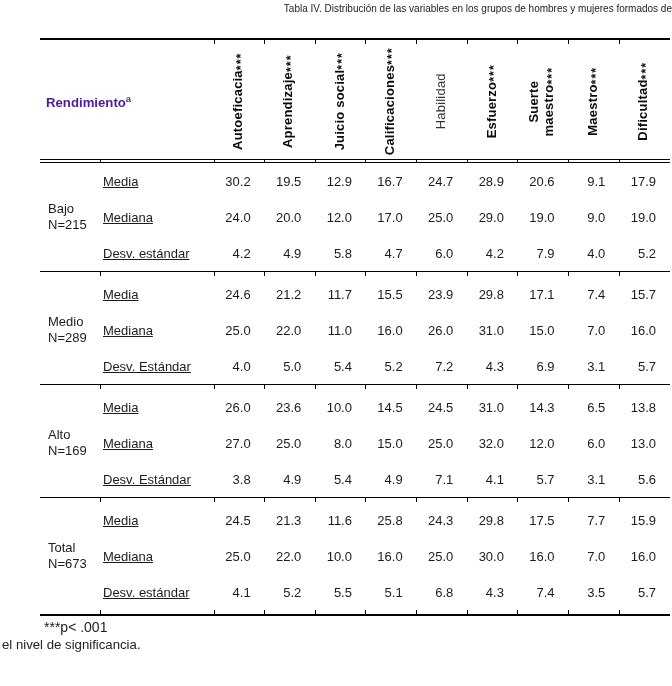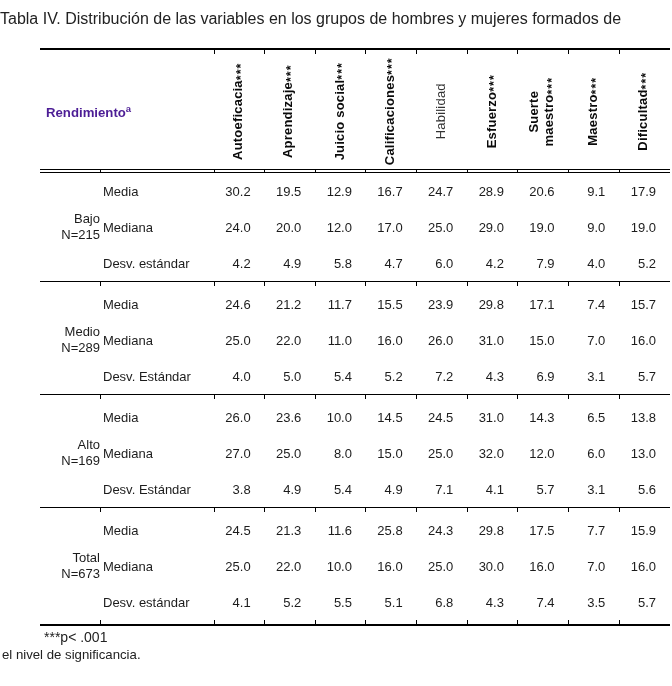--- a/index.html
+++ b/index.html
@@ -7,23 +7,23 @@
     width: 672px; height: 686px;
     background: #ffffff;
     font-family: "Liberation Sans", sans-serif;
     color: #1a1a1a;
     overflow: hidden;
   }
   .page { position: relative; width: 672px; height: 686px; background: #fff; }
 
   
   .title {
-    margin-top: 10px;
-    text-align: left;
-    font-size: 16px;
+    margin-top: 0;
+    text-align: right;
+    font-size: 10px;
     line-height: 17px;
     color: #222;
   }
   .title div { white-space: nowrap; }
 
   
   table.stats {
     border-collapse: collapse;
     table-layout: fixed;
     width: 630px;
@@ -67,22 +67,22 @@
   
   tr.rule td { height: 4px; font-size: 0; line-height: 0; }
   tr.rule td.tick { border-right: 1px solid #000; }
   tr.rule-top td    { border-top: 2px solid #000; }
   tr.rule-double td { border-top: 1px solid #000; border-bottom: 1px solid #000; height: 2px; }
   tr.rule-mid td    { border-top: 1px solid #000; }
   tr.rule-bottom td { border-bottom: 2px solid #000; }
 
   
   tr.data-row td { height: 36px; vertical-align: middle; }
-  td.group-cell { padding-left: 8px; line-height: 16px; vertical-align: middle; text-align: right; }
-  td.stat-cell  { padding-left: 3px; }
+  td.group-cell { padding-left: 8px; line-height: 16px; vertical-align: middle; }
+  td.stat-cell  { padding-left: 3px; text-decoration: underline; }
   td.num { text-align: right; padding-right: 14px; }
 
   
   .fn-sig  { margin: 3px 0 0 44px; font-size: 14px; color: #222; }
   .fn-nota { margin: 2px 2px 0 2px; font-size: 13.2px; line-height: 16.5px; color: #222; }
 </style>
 </head>
 <body>
 
 <div class="page">

